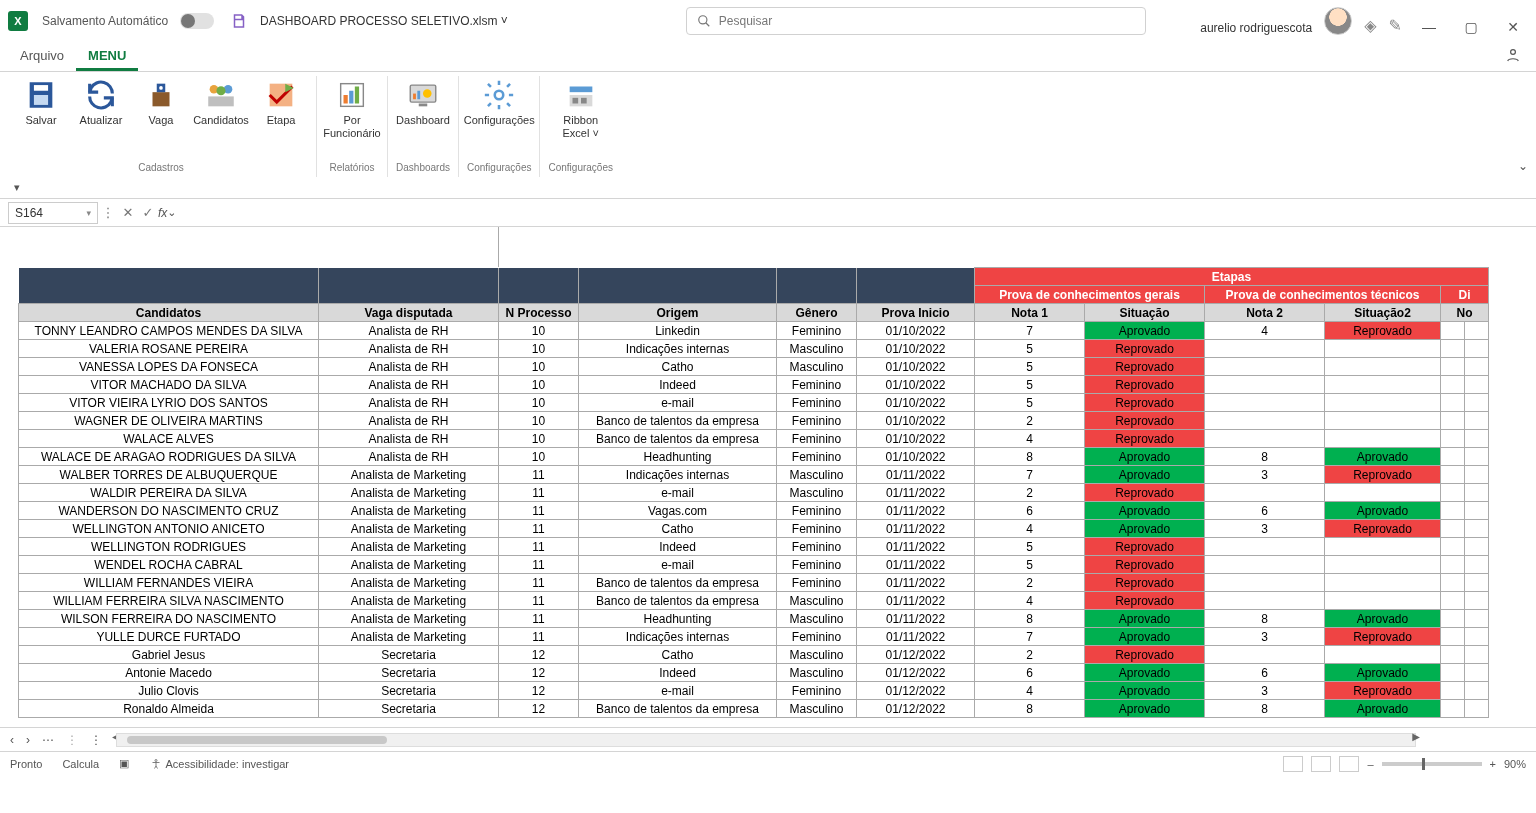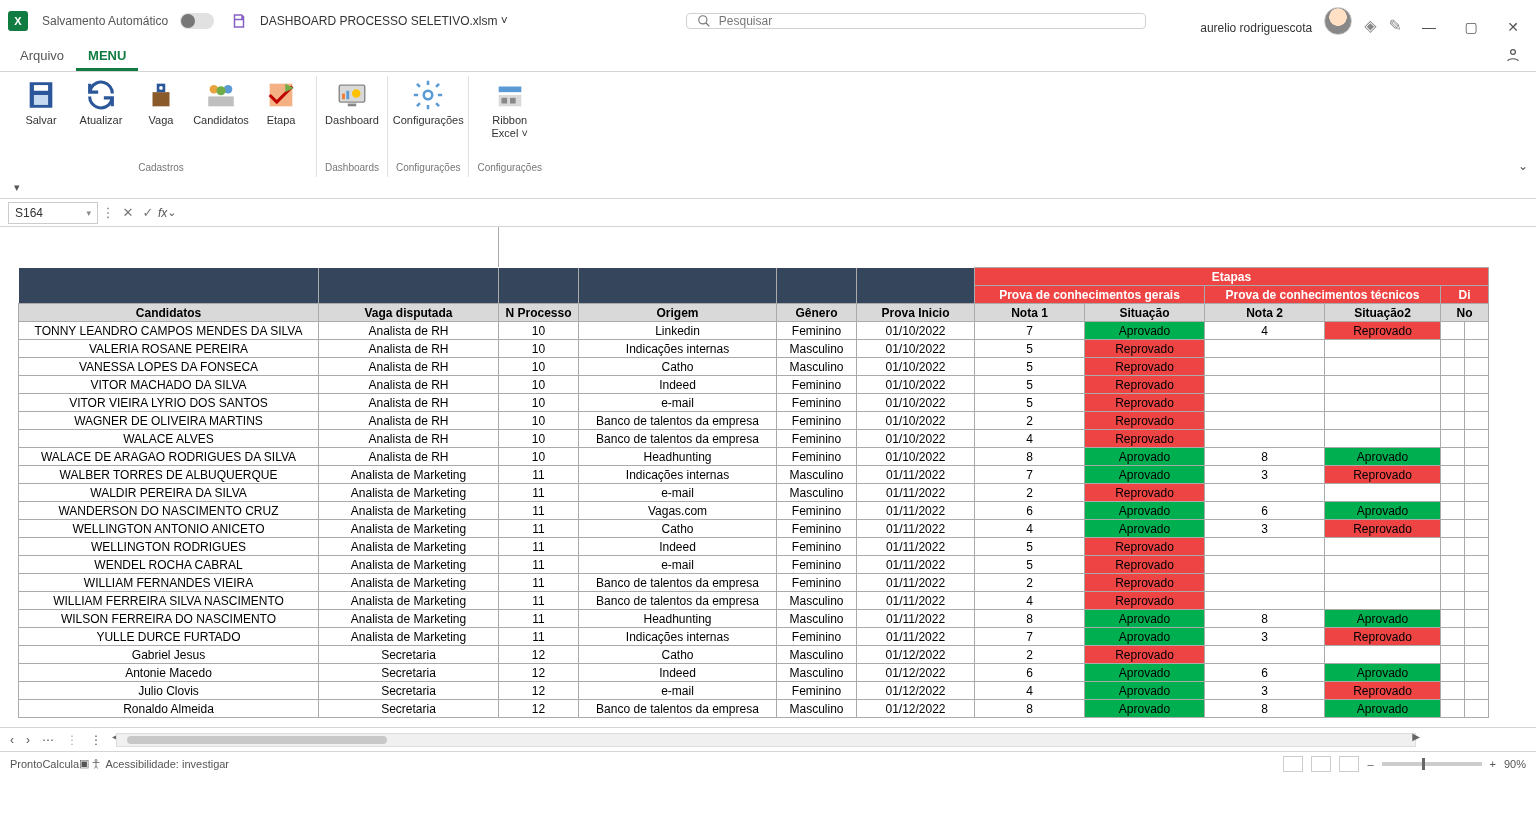--- a/index.html
+++ b/index.html
@@ -6,21 +6,21 @@
   body { width:1536px; height:813px; overflow:hidden; background:#fff; }
 
   
   .titlebar { height:42px; background:#fff; display:flex; align-items:center; padding:0 8px; gap:8px; }
   .xl-icon { width:20px;height:20px;background:#107C41;border-radius:3px;display:flex;align-items:center;justify-content:center;color:#fff;font-size:11px;font-weight:bold;}
   .autosave { font-size:12px; color:#555; margin-left:6px;}
   .toggle { width:34px;height:16px;background:#e1e1e1;border-radius:8px;position:relative;margin-left:4px;}
   .toggle::after{content:"";position:absolute;left:1px;top:1px;width:14px;height:14px;background:#777;border-radius:50%;}
   .save-qat{width:18px;height:18px;color:#8661C5;}
   .filename{font-size:12px;color:#333;margin-left:4px;}
-  .searchbox{flex:0 0 460px;height:16px;margin-left:auto;border:1px solid #d1d1d1;border-radius:4px;display:flex;align-items:center;padding:0 10px;color:#777;font-size:12px;gap:8px;}
+  .searchbox{flex:0 0 460px;height:28px;margin-left:auto;border:1px solid #d1d1d1;border-radius:4px;display:flex;align-items:center;padding:0 10px;color:#777;font-size:12px;gap:8px;}
   .right-cluster{margin-left:auto;display:flex;align-items:flex-end;gap:12px;}
   .username{font-size:12px;color:#333;}
   .avatar{width:28px;height:28px;border-radius:50%;background:radial-gradient(circle at 50% 35%,#ffe0c4 40%,#888 42%);border:1px solid #ccc;}
   .win-btn{width:30px;text-align:center;color:#555;font-size:14px;}
   svg { display:block; }
 
   
   .tabs{height:30px;display:flex;padding-left:8px;gap:0;border-bottom:1px solid #d4d4d4;}
   .tab{padding:6px 12px;font-size:13px;color:#555;cursor:default;}
   .tab.active{color:#107C41;font-weight:600;border-bottom:3px solid #107C41;}
@@ -58,21 +58,21 @@
   col.c1{width:300px;} col.c2{width:180px;} col.c3{width:80px;} col.c4{width:198px;} col.c5{width:80px;}
   col.c6{width:118px;} col.c7{width:110px;} col.c8{width:120px;} col.c9{width:120px;} col.c10{width:116px;} col.c11{width:24px;} col.c12{width:24px;}
 
   
   .sheetnav{height:24px;border-top:1px solid #d4d4d4;display:flex;align-items:center;padding:0 10px;gap:12px;font-size:12px;color:#555;}
   .hscroll{flex:0 0 1300px;height:14px;margin-left:2px;position:relative;}
   .hscroll .track{height:14px;background:#f0f0f0;border:1px solid #ddd;position:relative;}
   .hscroll .thumb{position:absolute;left:10px;top:2px;width:260px;height:8px;background:#c8c8c8;border-radius:4px;}
 
   
-  .status{height:24px;border-top:1px solid #d4d4d4;display:flex;align-items:center;padding:0 10px;font-size:11px;color:#555;gap:0;}
+  .status{height:24px;border-top:1px solid #d4d4d4;display:flex;align-items:center;padding:0 10px;font-size:11px;color:#555;gap:20px;}
   .status .right{margin-left:auto;display:flex;align-items:center;gap:8px;}
   .viewbtn{width:20px;height:16px;border:1px solid #ccc;}
   .zoom-slider{width:100px;height:4px;background:#ccc;position:relative;}
   .zoom-slider::after{content:"";position:absolute;left:40%;top:-4px;width:3px;height:12px;background:#666;}
 </style>
 </head>
 <body>
 
 <div class="titlebar">
   <span class="xl-icon">X</span>
@@ -165,20 +165,36 @@
               <svg width="34" height="34" viewBox="0 0 24 24">
                 <rect x="4" y="4" width="16" height="16" fill="#F4B183"></rect>
                 <path d="M4 12l5 5L20 6" stroke="#C00000" stroke-width="2.2" fill="none"></path>
                 <path d="M15 4l6 3-6 3z" fill="#70AD47"></path>
               </svg>
             </div>
             <span>Etapa</span>
           </div>
         </div>
         <div class="grouplabel">Cadastros</div>
+      </div>
+      <div class="ribgroup">
+        <div class="ribitems">
+          <div class="ribitem">
+            <div class="ic">
+              <svg width="34" height="34" viewBox="0 0 24 24">
+                <rect x="4" y="4" width="16" height="16" fill="#fff" stroke="#888"></rect>
+                <rect x="6" y="12" width="3" height="6" fill="#ED7D31"></rect>
+                <rect x="10" y="9" width="3" height="9" fill="#5B9BD5"></rect>
+                <rect x="14" y="6" width="3" height="12" fill="#70AD47"></rect>
+              </svg>
+            </div>
+            <span>Por Funcionário</span>
+          </div>
+        </div>
+        <div class="grouplabel">Relatórios</div>
       </div>
       <div class="ribgroup">
         <div class="ribitems">
           <div class="ribitem">
             <div class="ic">
               <svg width="34" height="34" viewBox="0 0 24 24">
                 <rect x="3" y="5" width="18" height="12" rx="1" fill="#D9D9D9" stroke="#888"></rect>
                 <rect x="5" y="11" width="2" height="4" fill="#ED7D31"></rect>
                 <rect x="8" y="9" width="2" height="6" fill="#5B9BD5"></rect>
                 <circle cx="15" cy="11" r="3" fill="#FFC000"></circle>

